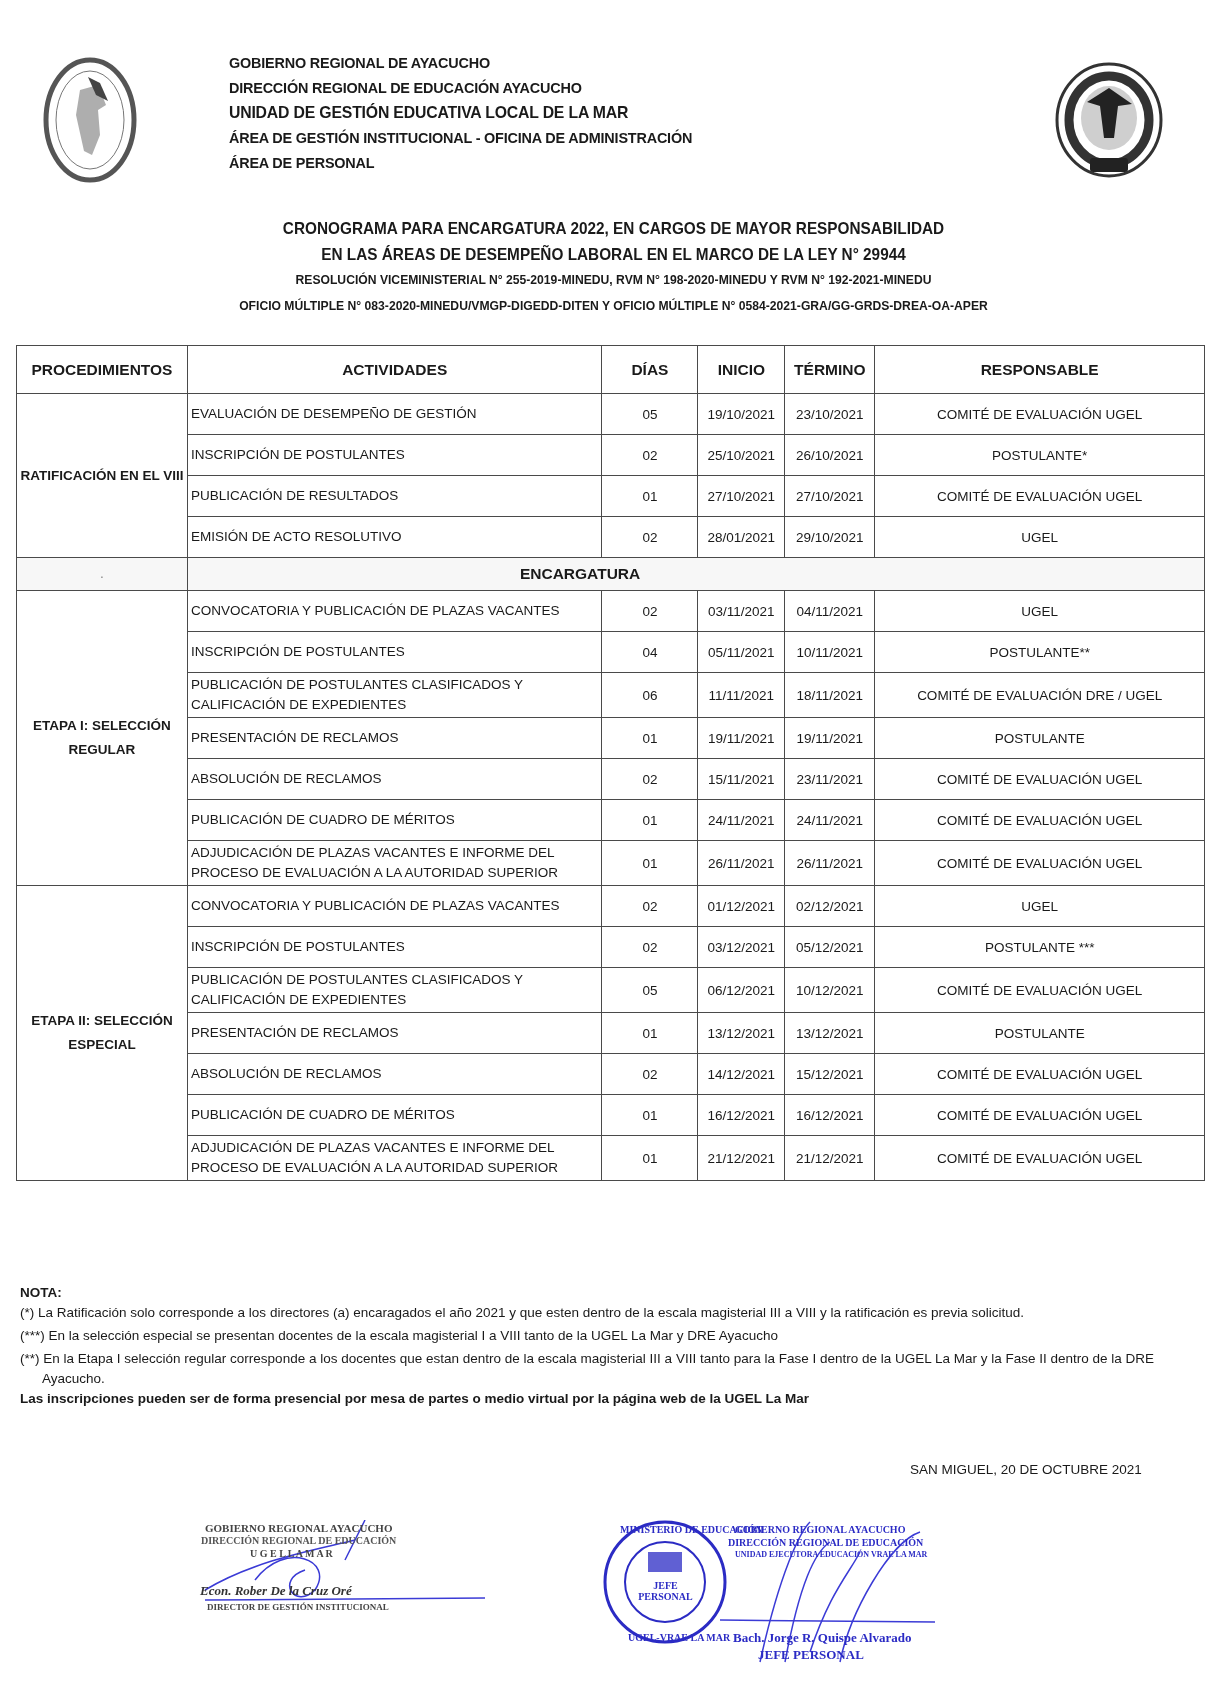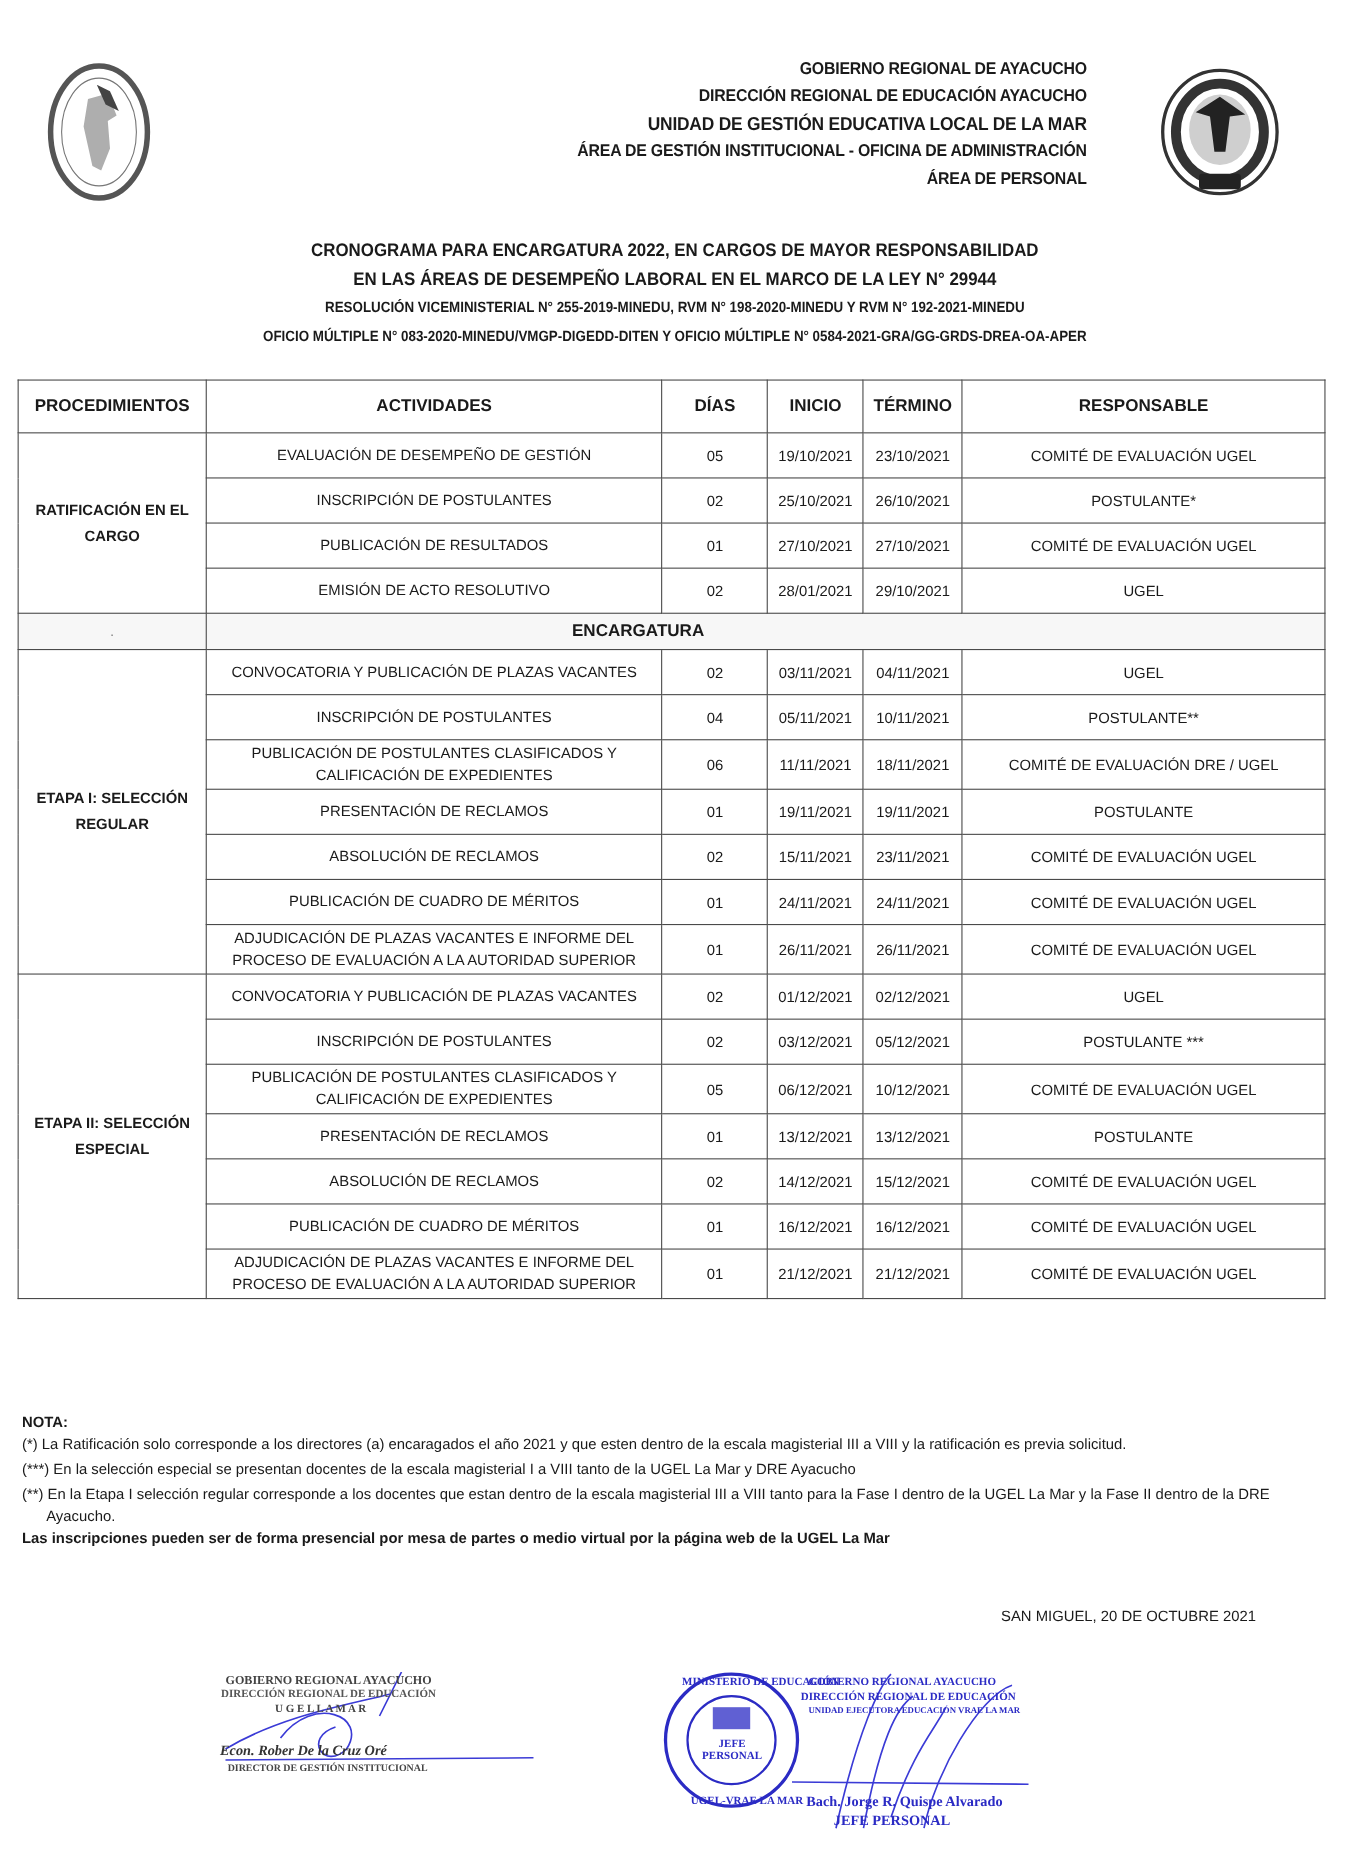--- a/index.html
+++ b/index.html
@@ -3,36 +3,36 @@
   <meta charset="utf-8">
   <style>
     html, body { margin: 0; padding: 0; background: #ffffff; }
     body { width: 1227px; height: 1689px; position: relative; overflow: hidden;
       font-family: "Liberation Sans", "DejaVu Sans", sans-serif; color: #1a1a1a; }
 
     .logo { position: absolute; }
     .logo-left { left: 40px; top: 55px; width: 100px; height: 130px; }
     .logo-right { left: 1052px; top: 60px; width: 115px; height: 125px; }
 
-    .header { position: absolute; left: 190px; width: 827px; top: 50px; text-align: right; }
+    .header { position: absolute; left: 200px; width: 827px; top: 50px; text-align: left; }
     .header .line { font-family: "Liberation Sans Narrow", "Liberation Sans", sans-serif; font-weight: bold;
       font-size: 15.5px; line-height: 25px; letter-spacing: -0.2px; transform: scaleX(0.93); }
     .header .line.big { font-size: 17px; }
 
     .title-block { position: absolute; left: 60px; width: 1107px; top: 215px; text-align: center; }
     .title-block .t1 { font-weight: bold; font-size: 16.5px; line-height: 26px; transform: scaleX(0.93); }
     .title-block .t2 { font-weight: bold; font-size: 13.5px; line-height: 26px; transform: scaleX(0.9); }
 
     table.crono { position: absolute; left: 16px; top: 345px; width: 1189px; border-collapse: collapse;
       font-size: 13.5px; }
     table.crono th, table.crono td { border: 1.5px solid #4a4a4a; padding: 0 3px; }
     table.crono th { font-weight: bold; font-size: 15.5px; height: 47px; }
     table.crono td { height: 40px; }
     td.proc { text-align: center; font-weight: bold; font-size: 13.5px; line-height: 24px; }
-    td.act { text-align: center; font-size: 13.5px; line-height: 20px; transform-origin: left; }
+    td.act { text-align: left; font-size: 13.5px; line-height: 20px; transform-origin: left; }
     td.num, td.date, td.resp { text-align: center; font-size: 13.5px; }
     tr.double td { height: 44px; }
     tr.section td { background: #f7f7f7; height: 32px; text-align: center; font-weight: bold; font-size: 15.5px; }
     tr.section td.dot { color: #777; font-weight: normal; font-size: 12px; }
 
     .notes { position: absolute; left: 20px; top: 1283px; width: 1190px; font-size: 13.5px; line-height: 20px; }
     .notes .nota-title { font-weight: bold; }
     .notes .note { padding-left: 22px; text-indent: -22px; }
     .notes .bold-line { font-weight: bold; }
     .notes .note + .note { margin-top: 3px; }
@@ -93,21 +93,21 @@
       <th>PROCEDIMIENTOS</th>
       <th>ACTIVIDADES</th>
       <th>DÍAS</th>
       <th>INICIO</th>
       <th>TÉRMINO</th>
       <th>RESPONSABLE</th>
     </tr>
   </thead>
   <tbody id="tbody-ratificacion">
       <tr>
-        <td class="proc" rowspan="4">RATIFICACIÓN EN EL CARGO</td>
+        <td class="proc" rowspan="4">RATIFICACIÓN EN EL VIII</td>
         <td class="act">EVALUACIÓN DE DESEMPEÑO DE GESTIÓN</td>
         <td class="num">05</td>
         <td class="date">19/10/2021</td>
         <td class="date">23/10/2021</td>
         <td class="resp">COMITÉ DE EVALUACIÓN UGEL</td>
       </tr>
       <tr>
         <td class="act">INSCRIPCIÓN DE POSTULANTES</td>
         <td class="num">02</td>
         <td class="date">25/10/2021</td>

